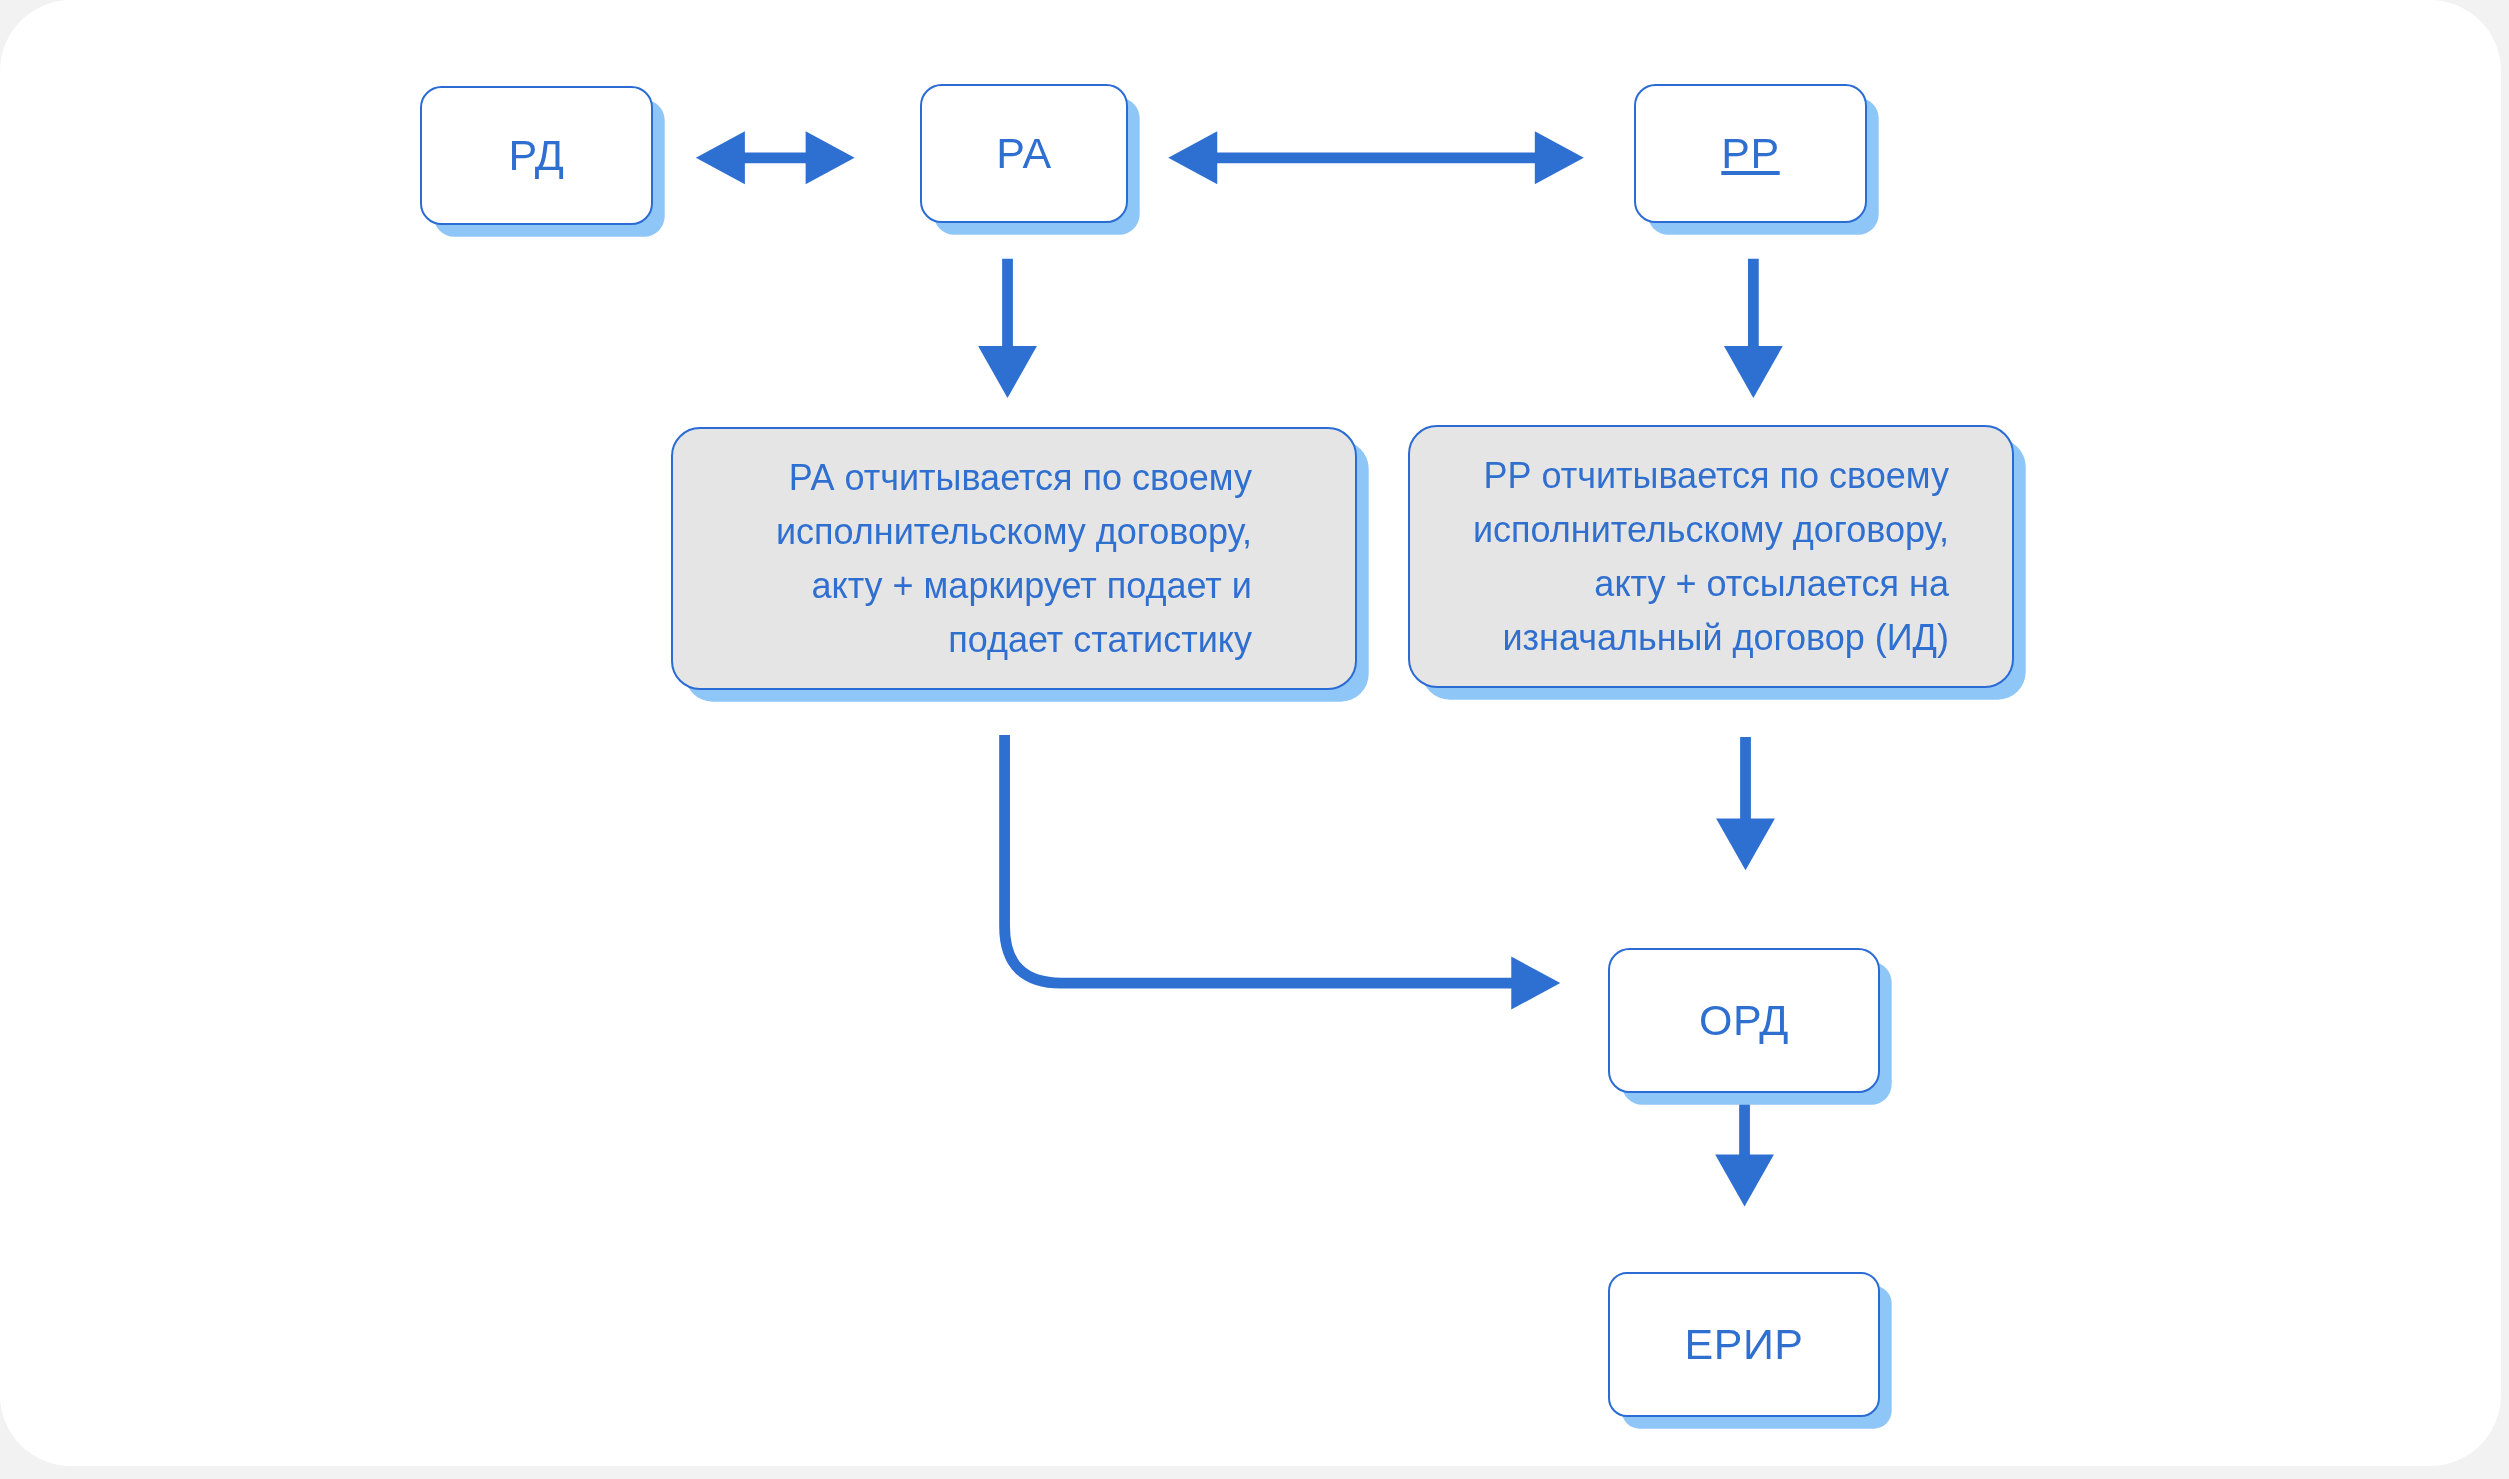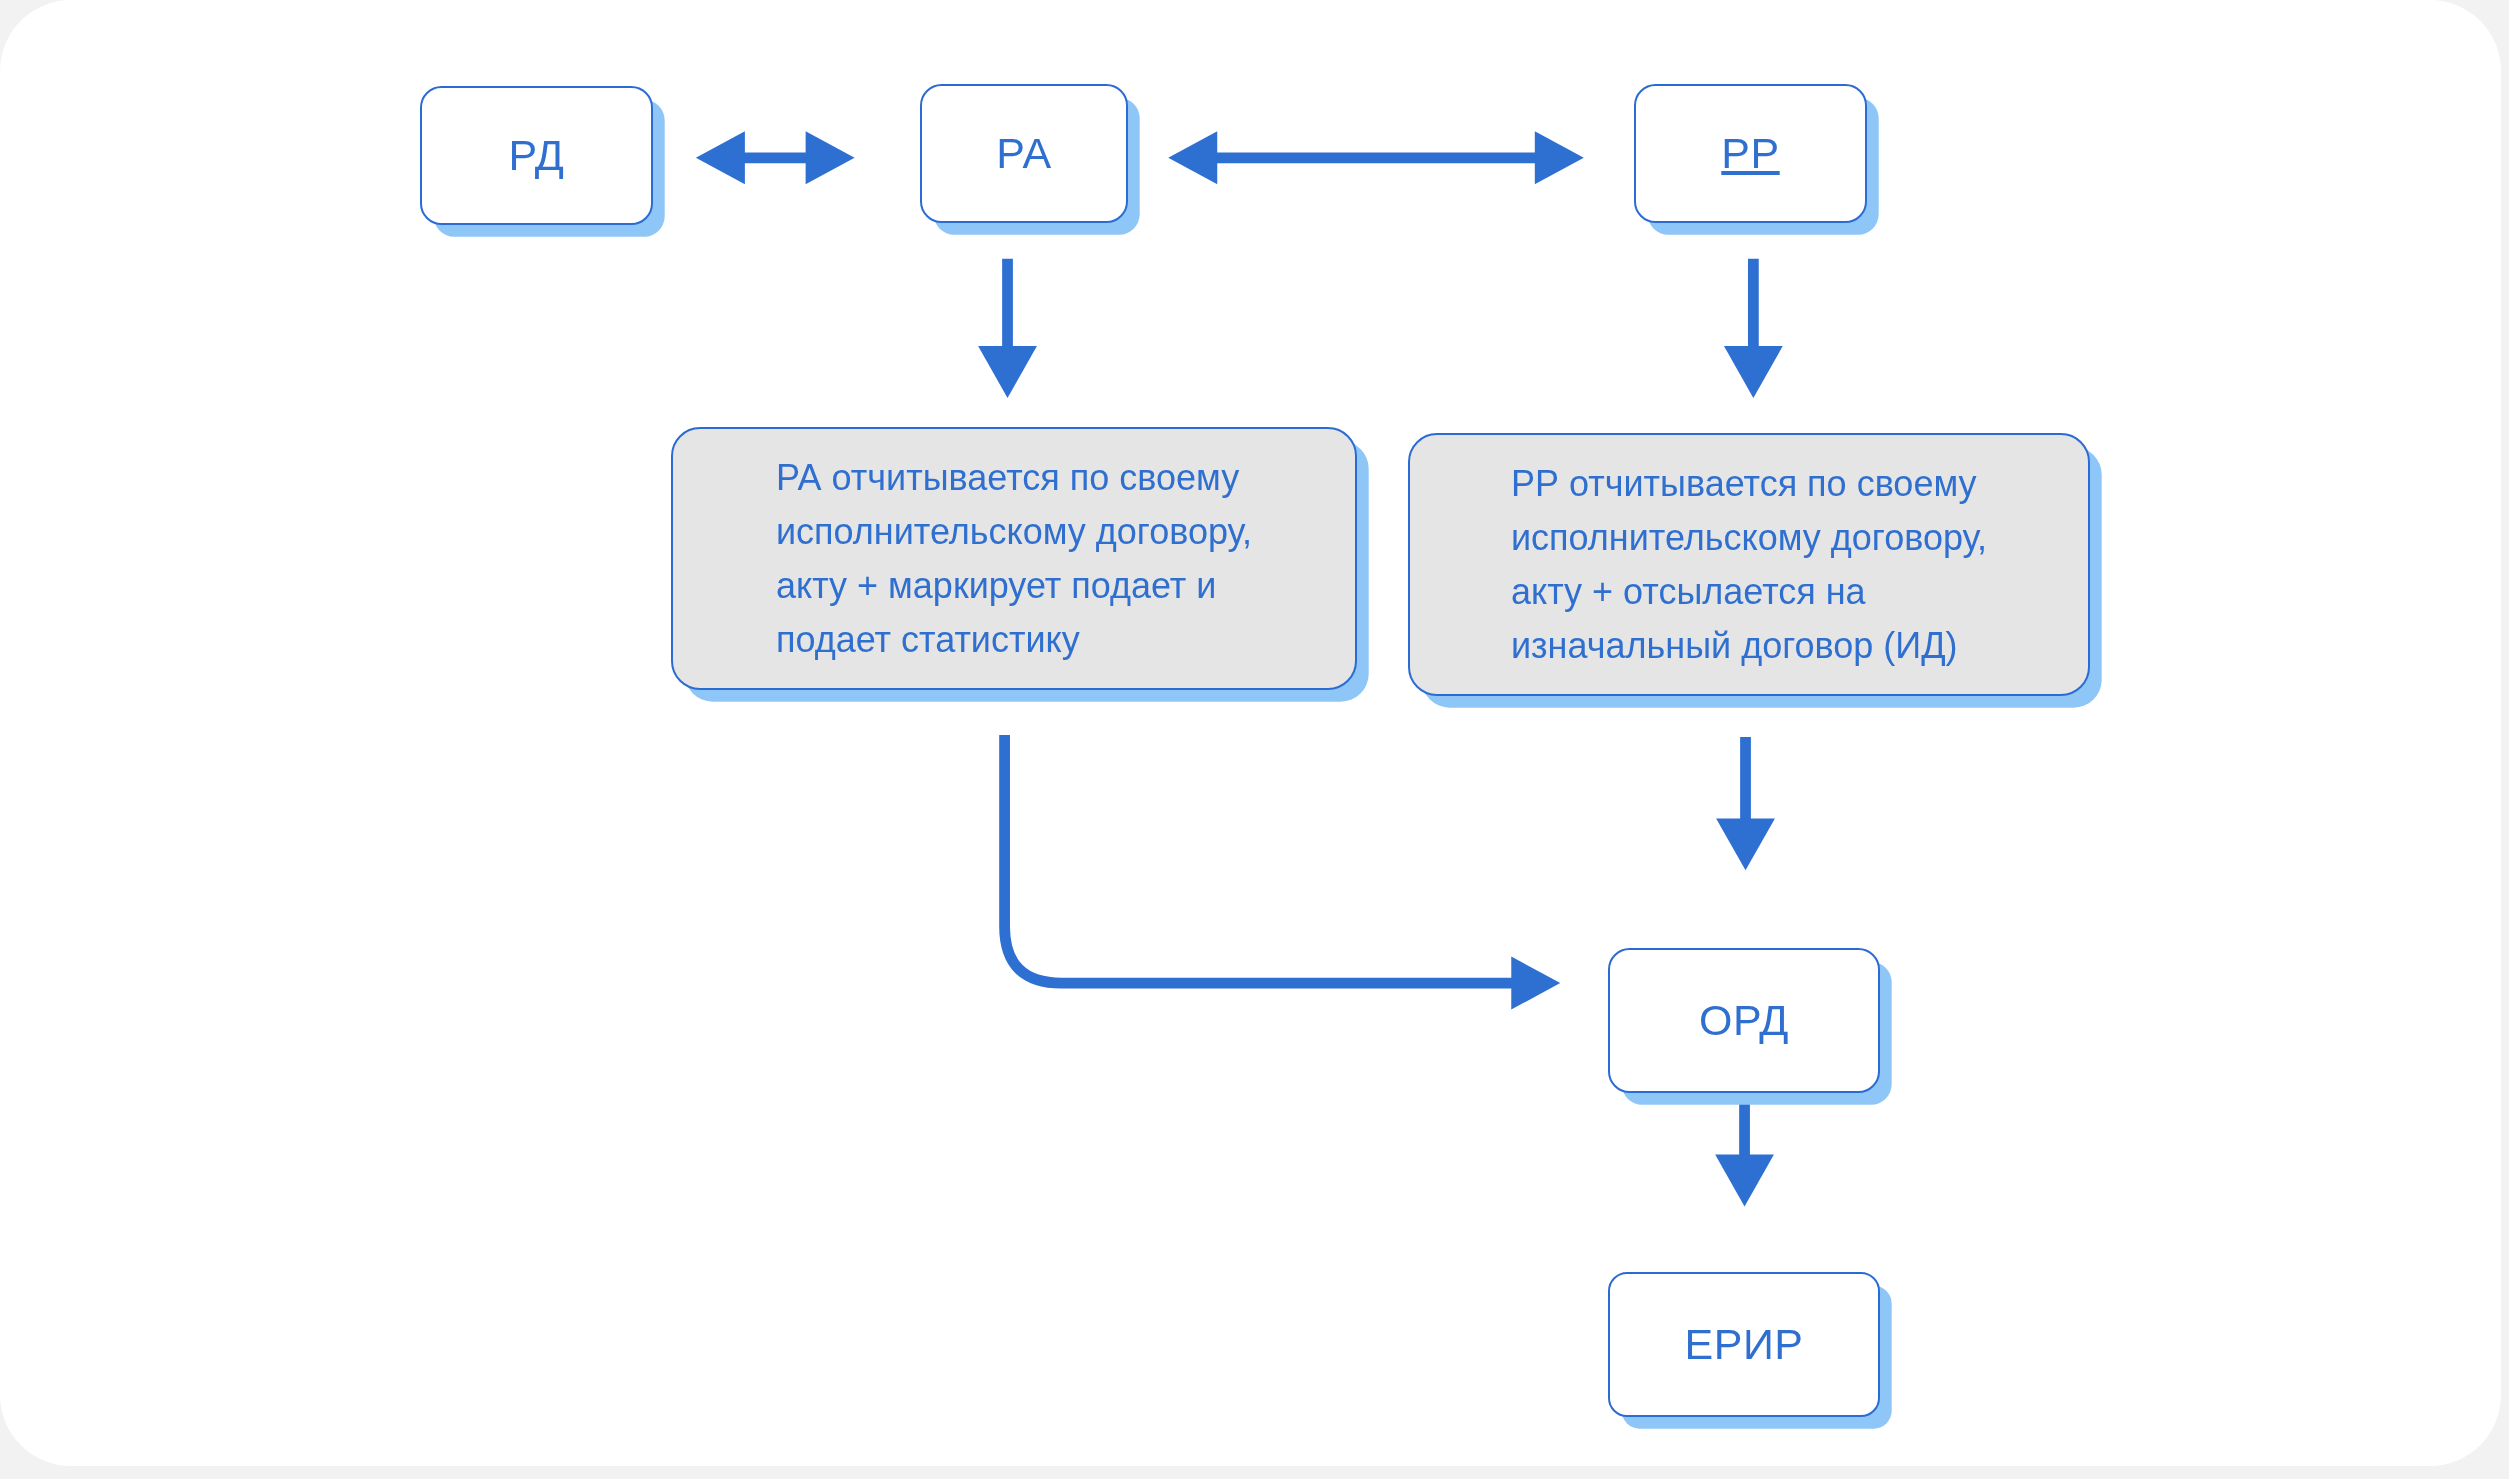--- a/index.html
+++ b/index.html
@@ -28,21 +28,21 @@
     background: #ffffff;
     border-radius: 71px;
     overflow: hidden;
   }
   .node {
     position: absolute;
     box-sizing: border-box;
     display: flex;
     align-items: center;
     justify-content: center;
-    text-align: left;
+    text-align: right;
     border: 2.9px solid #2b6cd4;
     border-radius: 21.6px;
     background: #ffffff;
     color: #2f6fd0;
     box-shadow: 12.7px 12.7px 0 -1px #8ec6f7;
     z-index: 3;
   }
   .node-sm {
     font-size: 43px;
     letter-spacing: 0.5px;
@@ -128,21 +128,21 @@
 
     <div class="node node-text" style="left:671px; top:427px; width:686px; height:263px;">
       <div>
         <span>РА отчитывается по своему</span>
         <span>исполнительскому договору,</span>
         <span>акту + маркирует подает и</span>
         <span>подает статистику</span>
       </div>
     </div>
 
-    <div class="node node-text" style="left:1408px; top:425px; width:682px; height:263px;margin-top:8px;">
+    <div class="node node-text" style="left:1408px; top:425px; width:606px; height:263px;">
       <div>
         <span>РР отчитывается по своему</span>
         <span>исполнительскому договору,</span>
         <span>акту + отсылается на</span>
         <span>изначальный договор (ИД)</span>
       </div>
     </div>
 
     <div class="node node-sm" style="left:1608px; top:904px; width:272px; height:145px;margin-top:44px;">
       <span>ОРД</span>

